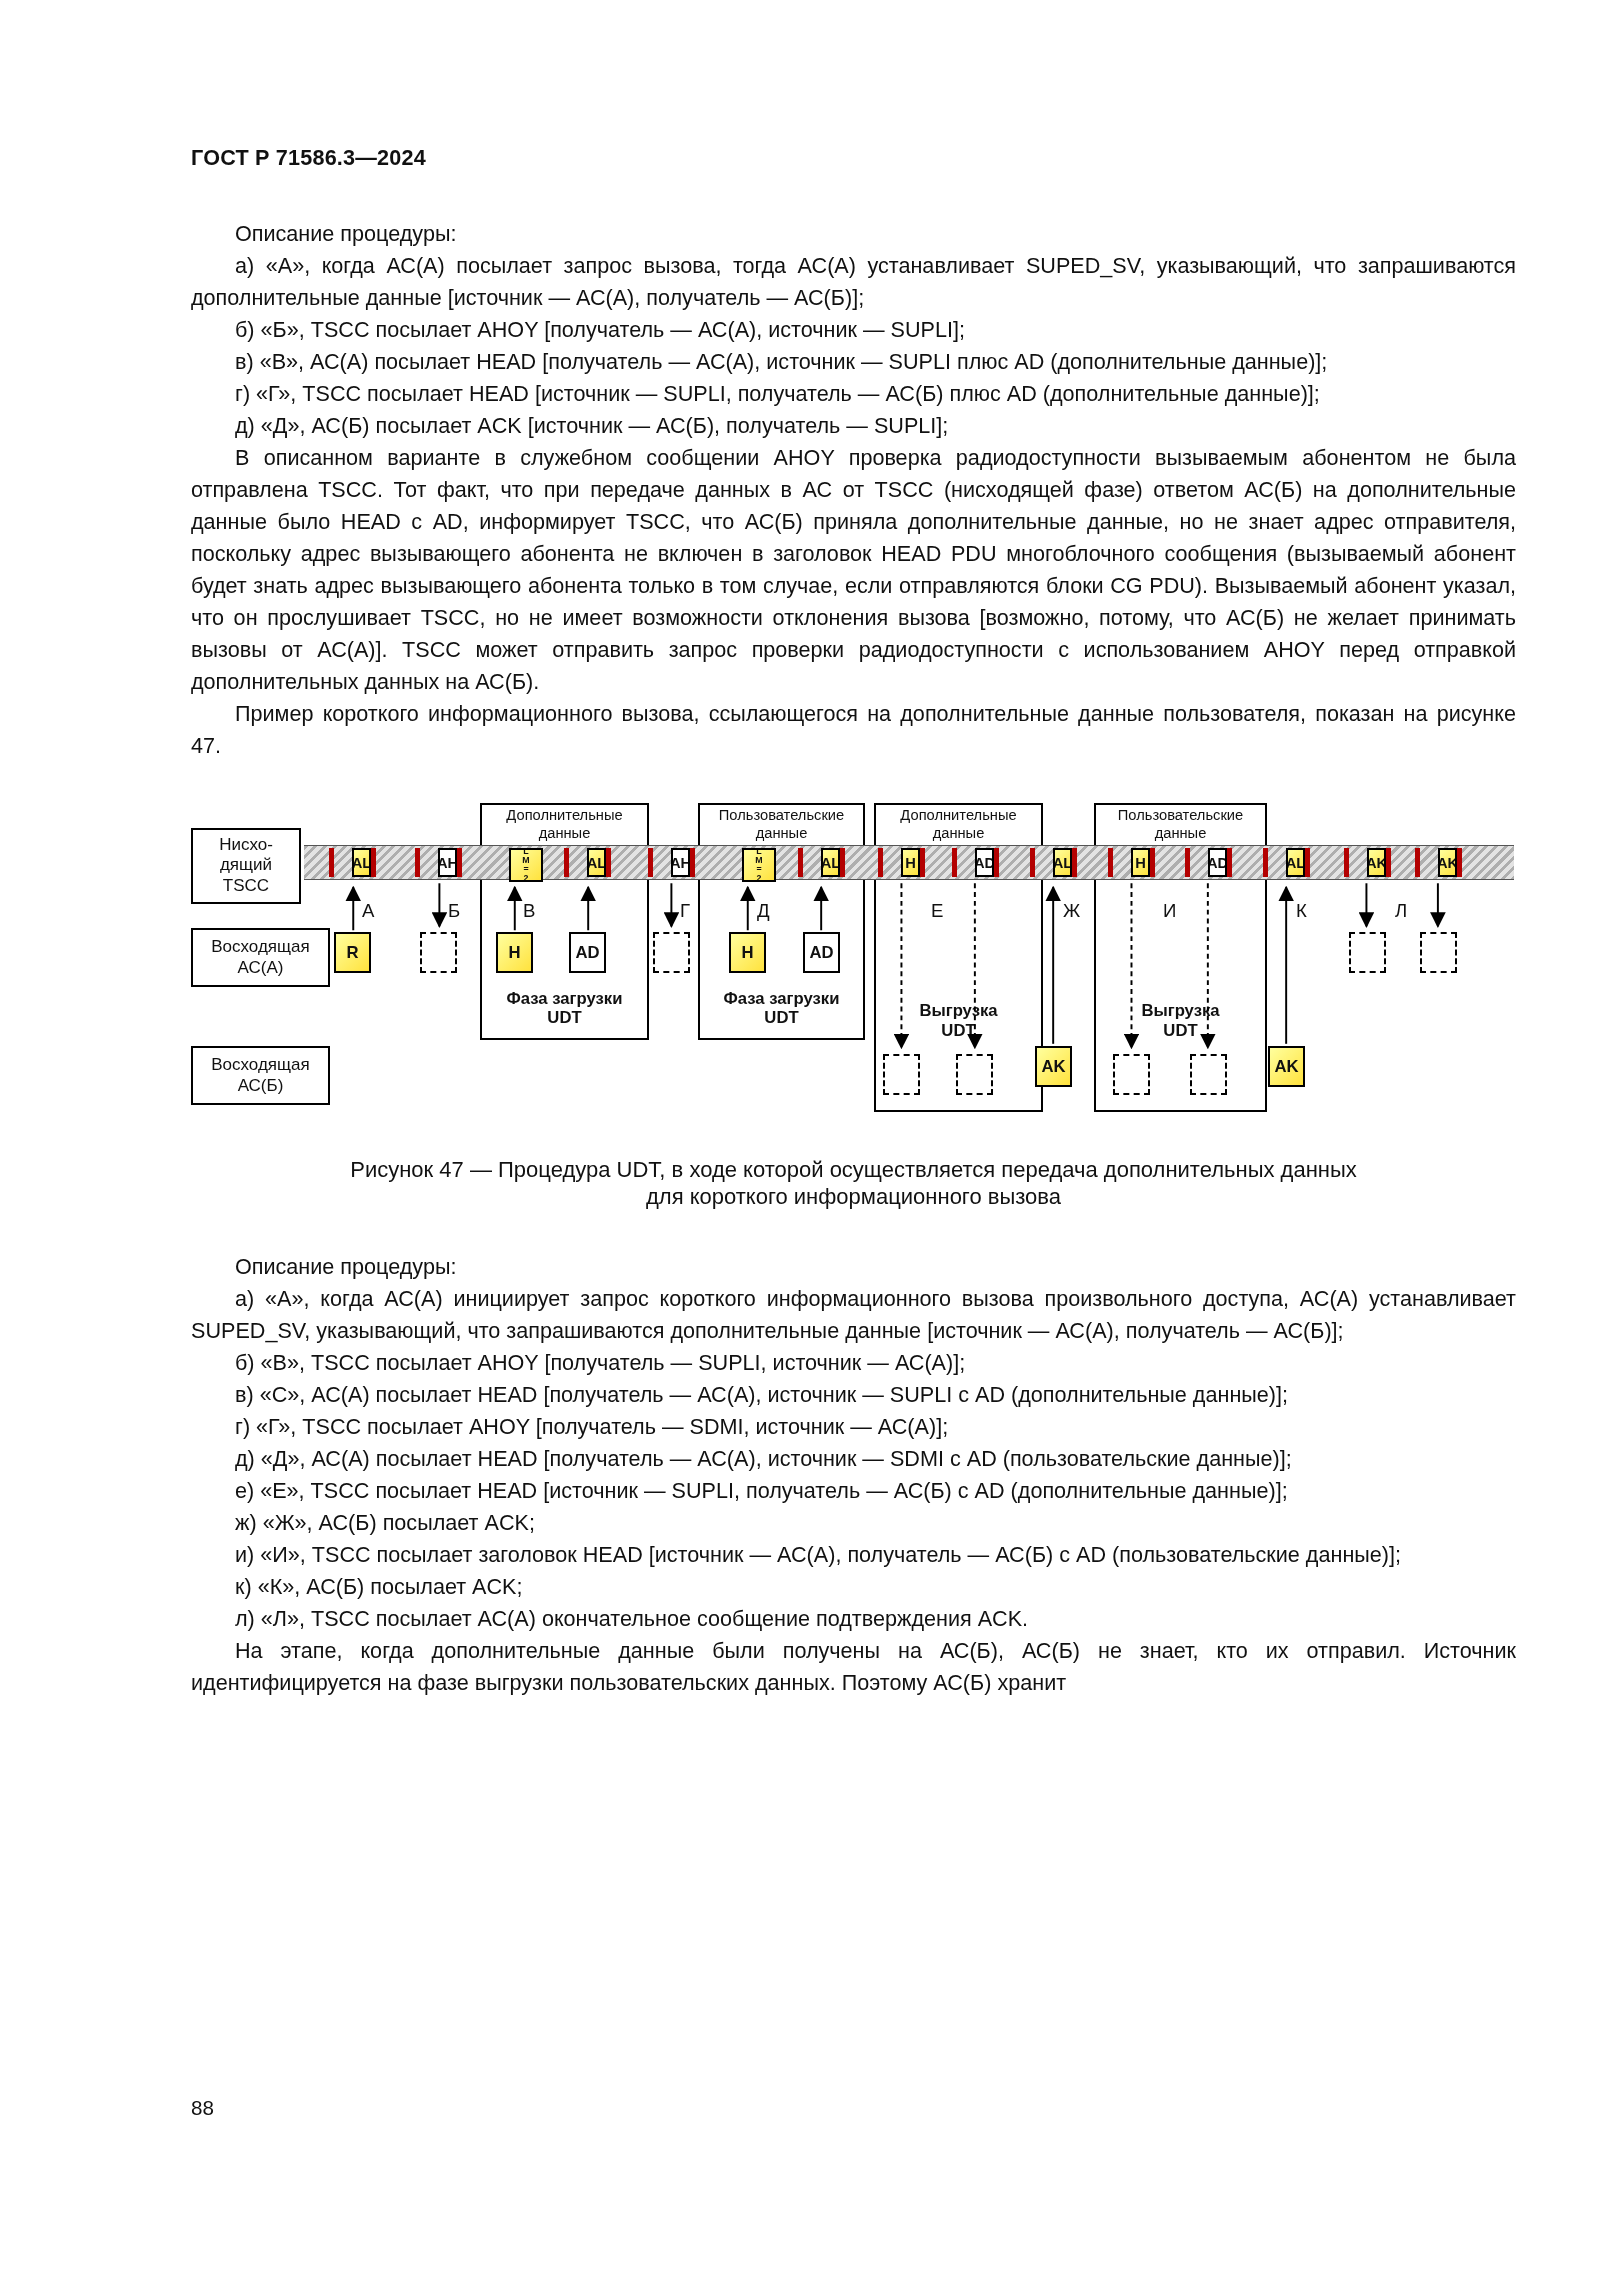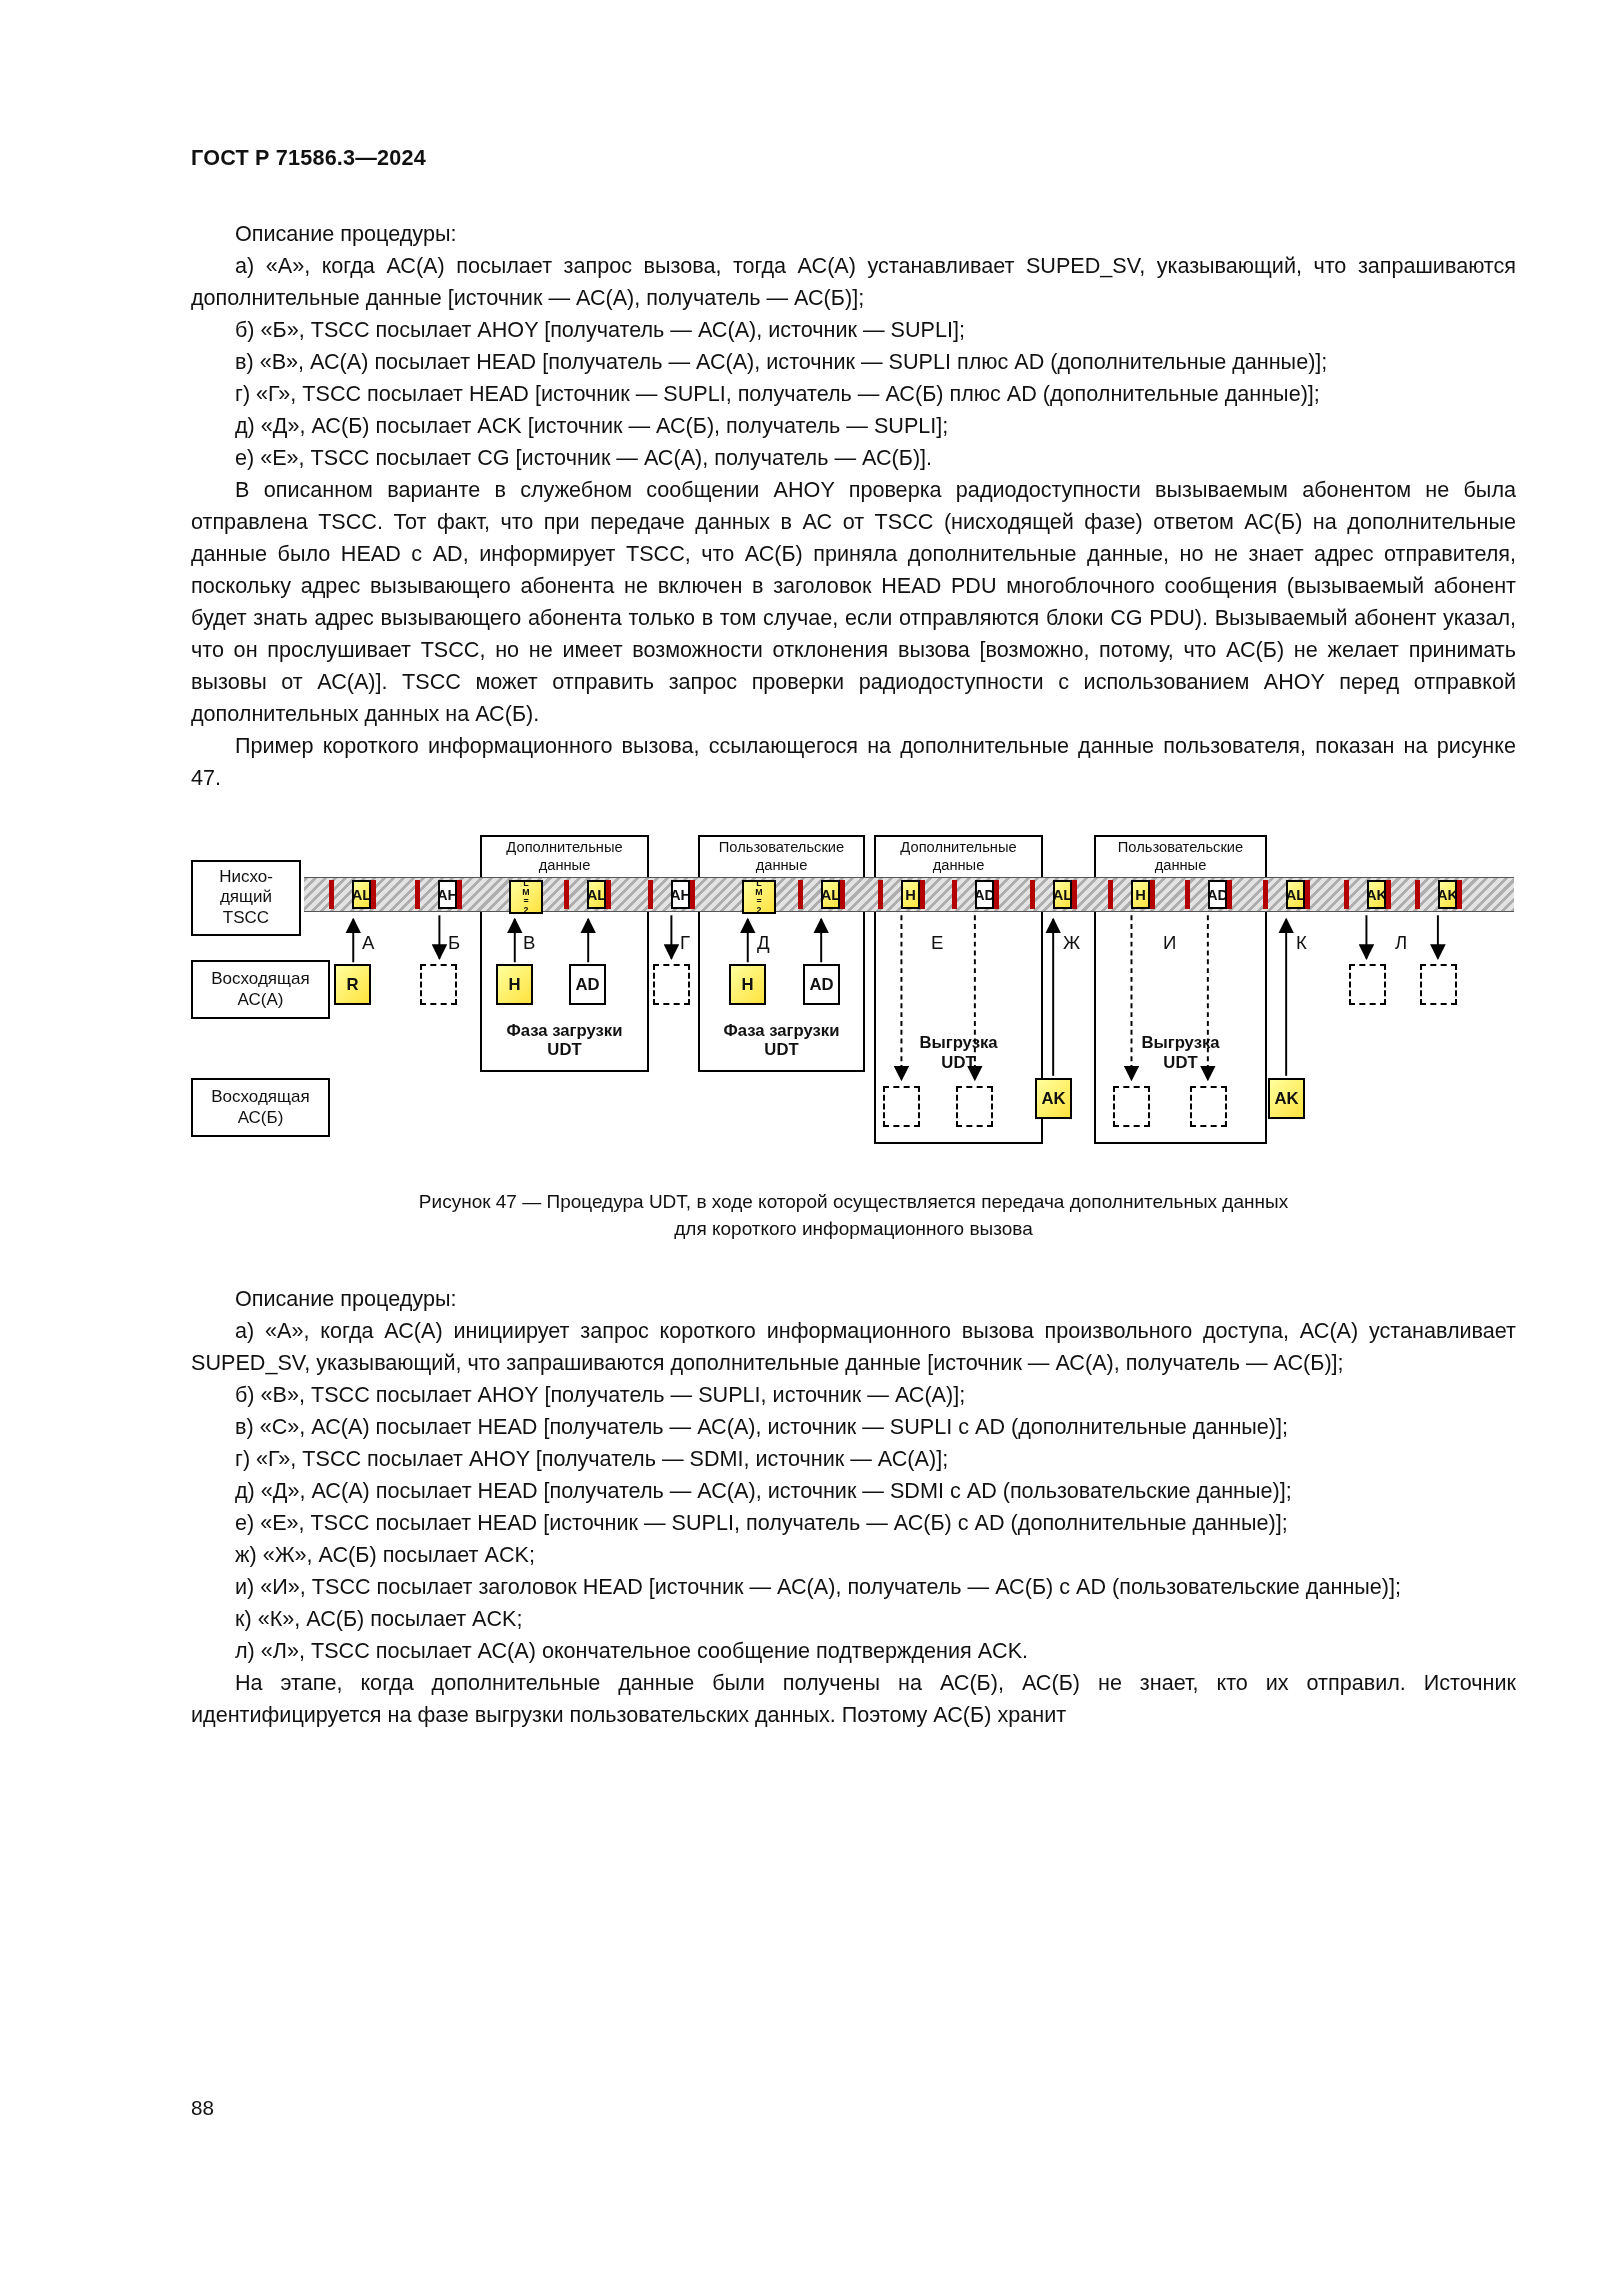--- a/index.html
+++ b/index.html
@@ -8,21 +8,21 @@
     position:relative; width:1621px; height:2293px; background:#fff;
     font-family:"Liberation Sans", sans-serif; color:#111; overflow:hidden;
   }
   .doc-header { position:absolute; left:191px; top:145px; font-size:21.6px; font-weight:bold; letter-spacing:0.2px; }
   .content { position:absolute; left:191px; top:218px; width:1325px; font-size:21.6px; line-height:32px; text-align:justify; }
   .content p { text-indent:44px; }
   .pagenum { position:absolute; left:191px; top:2096px; font-size:20.6px; }
 
   
   .diagram { position:relative; width:1323px; height:325px; margin-top:41px; font-family:"Liberation Sans", sans-serif; }
-  .caption { text-align:center !important; text-indent:0 !important; font-size:19px; line-height:26.5px;
+  .caption { text-align:center !important; text-indent:0 !important; font-size:22px; line-height:26.5px;
              white-space:pre-line; margin-top:29px; margin-bottom:41px; }
 
   .lane { position:absolute; border:2px solid #000; background:#fff; z-index:3;
           display:flex; align-items:center; justify-content:center; text-align:center;
           font-size:17px; line-height:20.6px; white-space:pre-line; }
   .channel { position:absolute; left:113px; top:42px; width:1210px; height:35px; z-index:2;
              background:repeating-linear-gradient(135deg,#aeaeae 0 2.9px,#e3e3e3 2.9px 6.9px);
              border-top:1px solid #555; border-bottom:1px solid #555; }
   .tallrect { position:absolute; top:0; border:2px solid #000; background:#fff; z-index:1; }
   .groupLabel { position:absolute; top:2px; left:0; right:0; text-align:center;
@@ -54,21 +54,20 @@
 
   <div class="doc-header">ГОСТ Р 71586.3—2024</div>
 
   <div class="content">
     <p>Описание процедуры:</p>
     <p>а) «А», когда АС(А) посылает запрос вызова, тогда АС(А) устанавливает SUPED_SV, указывающий, что запрашиваются дополнительные данные [источник — АС(А), получатель — АС(Б)];</p>
     <p>б) «Б», TSCC посылает AHOY [получатель — АС(А), источник — SUPLI];</p>
     <p>в) «В», АС(А) посылает HEAD [получатель — АС(А), источник — SUPLI плюс AD (дополнительные данные)];</p>
     <p>г) «Г», TSCC посылает HEAD [источник — SUPLI, получатель — АС(Б) плюс AD (дополнительные данные)];</p>
     <p>д) «Д», АС(Б) посылает ACK [источник — АС(Б), получатель — SUPLI];</p>
-    <p>е) «Е», TSCC посылает CG [источник — АС(А), получатель — АС(Б)].</p>
     <p>В описанном варианте в служебном сообщении AHOY проверка радиодоступности вызываемым абонентом не была отправлена TSCC. Тот факт, что при передаче данных в АС от TSCC (нисходящей фазе) ответом АС(Б) на дополнительные данные было HEAD с AD, информирует TSCC, что АС(Б) приняла дополнительные данные, но не знает адрес отправителя, поскольку адрес вызывающего абонента не включен в заголовок HEAD PDU многоблочного сообщения (вызываемый абонент будет знать адрес вызывающего абонента только в том случае, если отправляются блоки CG PDU). Вызываемый абонент указал, что он прослушивает TSCC, но не имеет возможности отклонения вызова [возможно, потому, что АС(Б) не желает принимать вызовы от АС(А)]. TSCC может отправить запрос проверки радиодоступности с использованием AHOY перед отправкой дополнительных данных на АС(Б).</p>
     <p>Пример короткого информационного вызова, ссылающегося на дополнительные данные пользователя, показан на рисунке 47.</p>
 
     <div class="diagram">
 
       <div class="tallrect" style="left:289px; width:169px; height:237px;">
         <div class="groupLabel">Дополнительные
 данные</div>
         <div class="phaseLabel phaseBottom">Фаза загрузки
 UDT</div>

